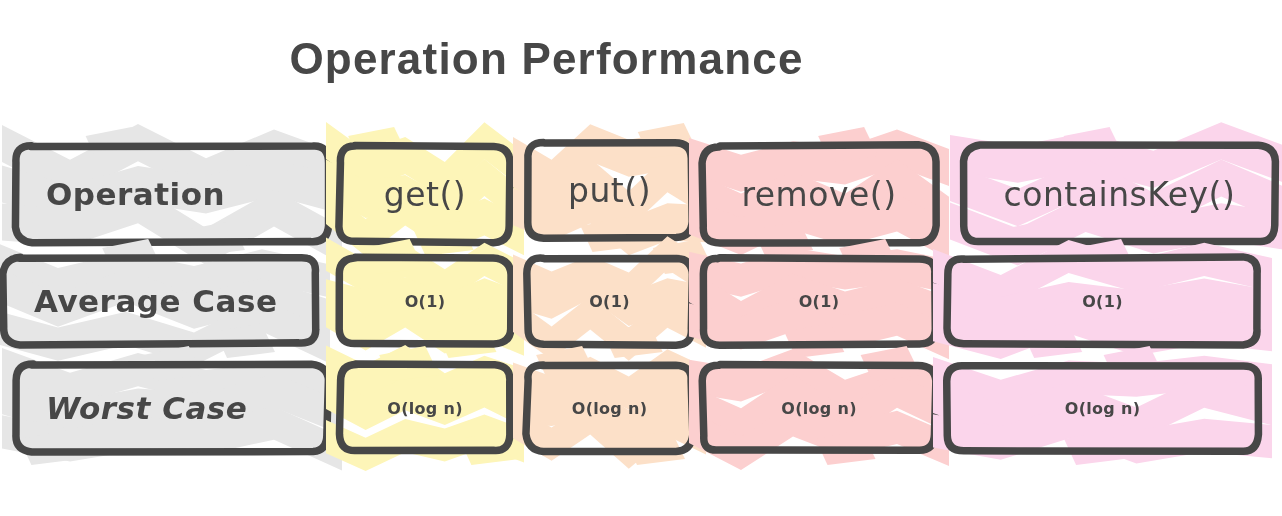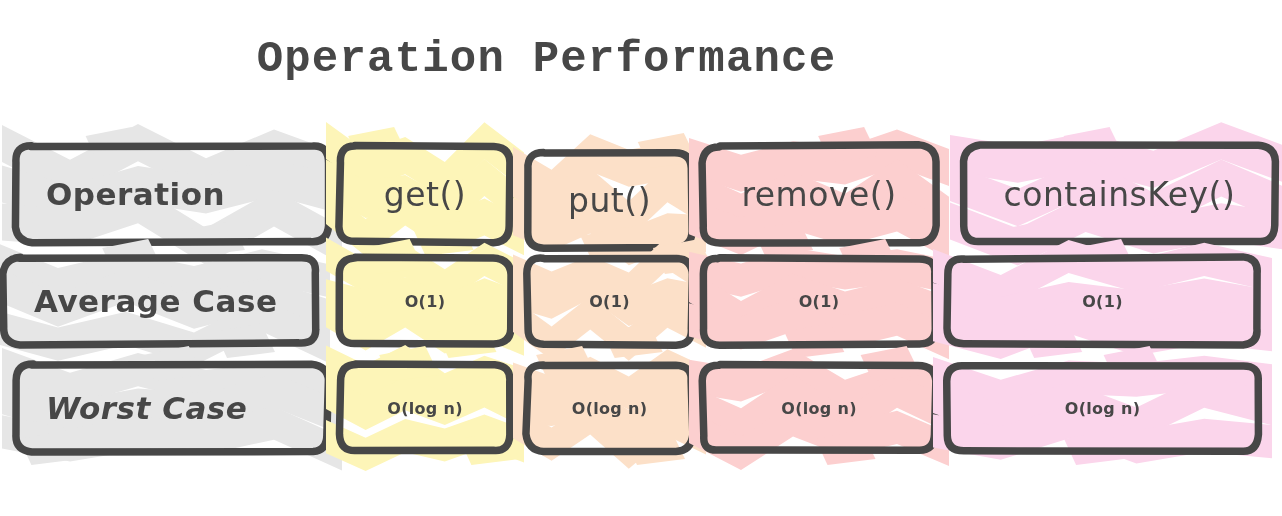--- a/index.html
+++ b/index.html
@@ -14,21 +14,21 @@
     overflow: hidden;
     position: relative;
   }
 
   #page-title {
     position: absolute;
     left: 0;
     top: 34px;
     width: 1093px;
     text-align: center;
-    font-family: Liberation Mono, monospace;
+    font-family: Liberation Sans, sans-serif;
     font-size: 44px;
     font-weight: bold;
     letter-spacing: 1.2px;
     color: #474747;
     white-space: nowrap;
   }
 
   #table-wrap {
     position: absolute;
     left: 0;
@@ -93,21 +93,21 @@
       <svg class="cell-svg" viewBox="0 0 170 96" preserveAspectRatio="none">
         <polygon points="-14.0,-24.0 25.6,4.8 65.2,-8.9 104.8,15.9 144.4,-23.8 184.0,6.5 184.0,43.6 144.4,13.3 104.8,53.0 65.2,28.2 25.6,41.9 -14.0,13.1" fill="#fdf5b8"></polygon>
         <polygon points="-14.0,13.6 25.6,34.7 65.2,29.0 104.8,50.7 144.4,13.0 184.0,45.0 184.0,82.1 144.4,50.1 104.8,87.8 65.2,66.2 25.6,71.9 -14.0,50.7" fill="#fdf5b8"></polygon>
         <polygon points="-14.0,40.9 25.6,73.0 65.2,42.3 104.8,68.2 144.4,52.4 184.0,72.1 184.0,109.2 144.4,89.5 104.8,105.3 65.2,79.4 25.6,110.1 -14.0,78.0" fill="#fdf5b8"></polygon>
         <polygon points="8.1,-10.0 54.1,-19.0 68.1,10.0 20.1,16.0" fill="#fdf5b8"></polygon>
         <polygon points="73.6,84.0 119.6,75.0 133.6,104.0 85.6,110.0" fill="#fdf5b8"></polygon>
         <path d="M 14.912319014035166 -0.4265999816358089 L 153.83213078994305 0.46969307251274584 Q 169.62808741312475 1.1678945928812026 169.9137787187472 16.688385815545917 L 169.16618470158429 79.75696770772338 Q 169.2402613924816 95.8608836118132 153.46051648091526 96.76195858865977 L 16.486352027393878 95.27496092878282 Q -0.29345464054495096 96.38101005032658 -1.079417004995048 80.77632375247777 L 0.4606561867520213 16.705816543102266 Q -0.5520295685157179 -0.05097049064934254 14.910615037940442 0.0625909499824047 Z" fill="none" stroke="#474747" stroke-width="7.5" stroke-linecap="round" stroke-linejoin="round"></path>
       </svg>
       <div class="cell-label center t-head">get()</div>
     </div>
-    <div class="cell" style="left: 527px; top: 12px; width: 165px; height: 96px;">
+    <div class="cell" style="left: 527px; top: 2px; width: 165px; height: 96px;">
       <svg class="cell-svg" viewBox="0 0 165 96" preserveAspectRatio="none">
         <polygon points="-14.0,-5.1 24.6,17.7 63.2,-17.8 101.8,-2.3 140.4,-9.2 179.0,4.7 179.0,41.8 140.4,27.9 101.8,34.8 63.2,19.4 24.6,54.8 -14.0,32.0" fill="#fce0c8"></polygon>
         <polygon points="-14.0,7.8 24.6,30.2 63.2,16.3 101.8,49.3 140.4,13.1 179.0,36.9 179.0,74.1 140.4,50.2 101.8,86.4 63.2,53.4 24.6,67.4 -14.0,44.9" fill="#fce0c8"></polygon>
         <polygon points="-14.0,46.0 24.6,61.5 63.2,44.5 101.8,76.2 140.4,61.3 179.0,63.2 179.0,100.3 140.4,98.4 101.8,113.3 63.2,81.6 24.6,98.7 -14.0,83.2" fill="#fce0c8"></polygon>
         <polygon points="110.8,-10.0 156.8,-19.0 170.8,10.0 122.8,16.0" fill="#fce0c8"></polygon>
         <polygon points="53.5,84.0 99.5,75.0 113.5,104.0 65.5,110.0" fill="#fce0c8"></polygon>
         <path d="M 16.98846386782825 0.9861599525436758 L 147.86157089695334 0.8638144003227353 Q 163.83126033581794 0.9770404798910022 164.27135370522737 16.192756731249393 L 165.16464602909983 79.59815051611513 Q 164.25439966991544 94.97712912876159 149.02961501963438 95.5071200279519 L 16.73108976483345 96.15737253371626 Q 0.6832471948117017 95.40350708272308 0.7934327714145183 80.45040188599378 L 0.9658469293266534 16.926600582711398 Q 0.001500825583934784 0.32826823387295007 16.848550507053734 0.499316749535501 Z" fill="none" stroke="#474747" stroke-width="7.5" stroke-linecap="round" stroke-linejoin="round"></path>
       </svg>
       <div class="cell-label center t-head">put()</div>
     </div>

